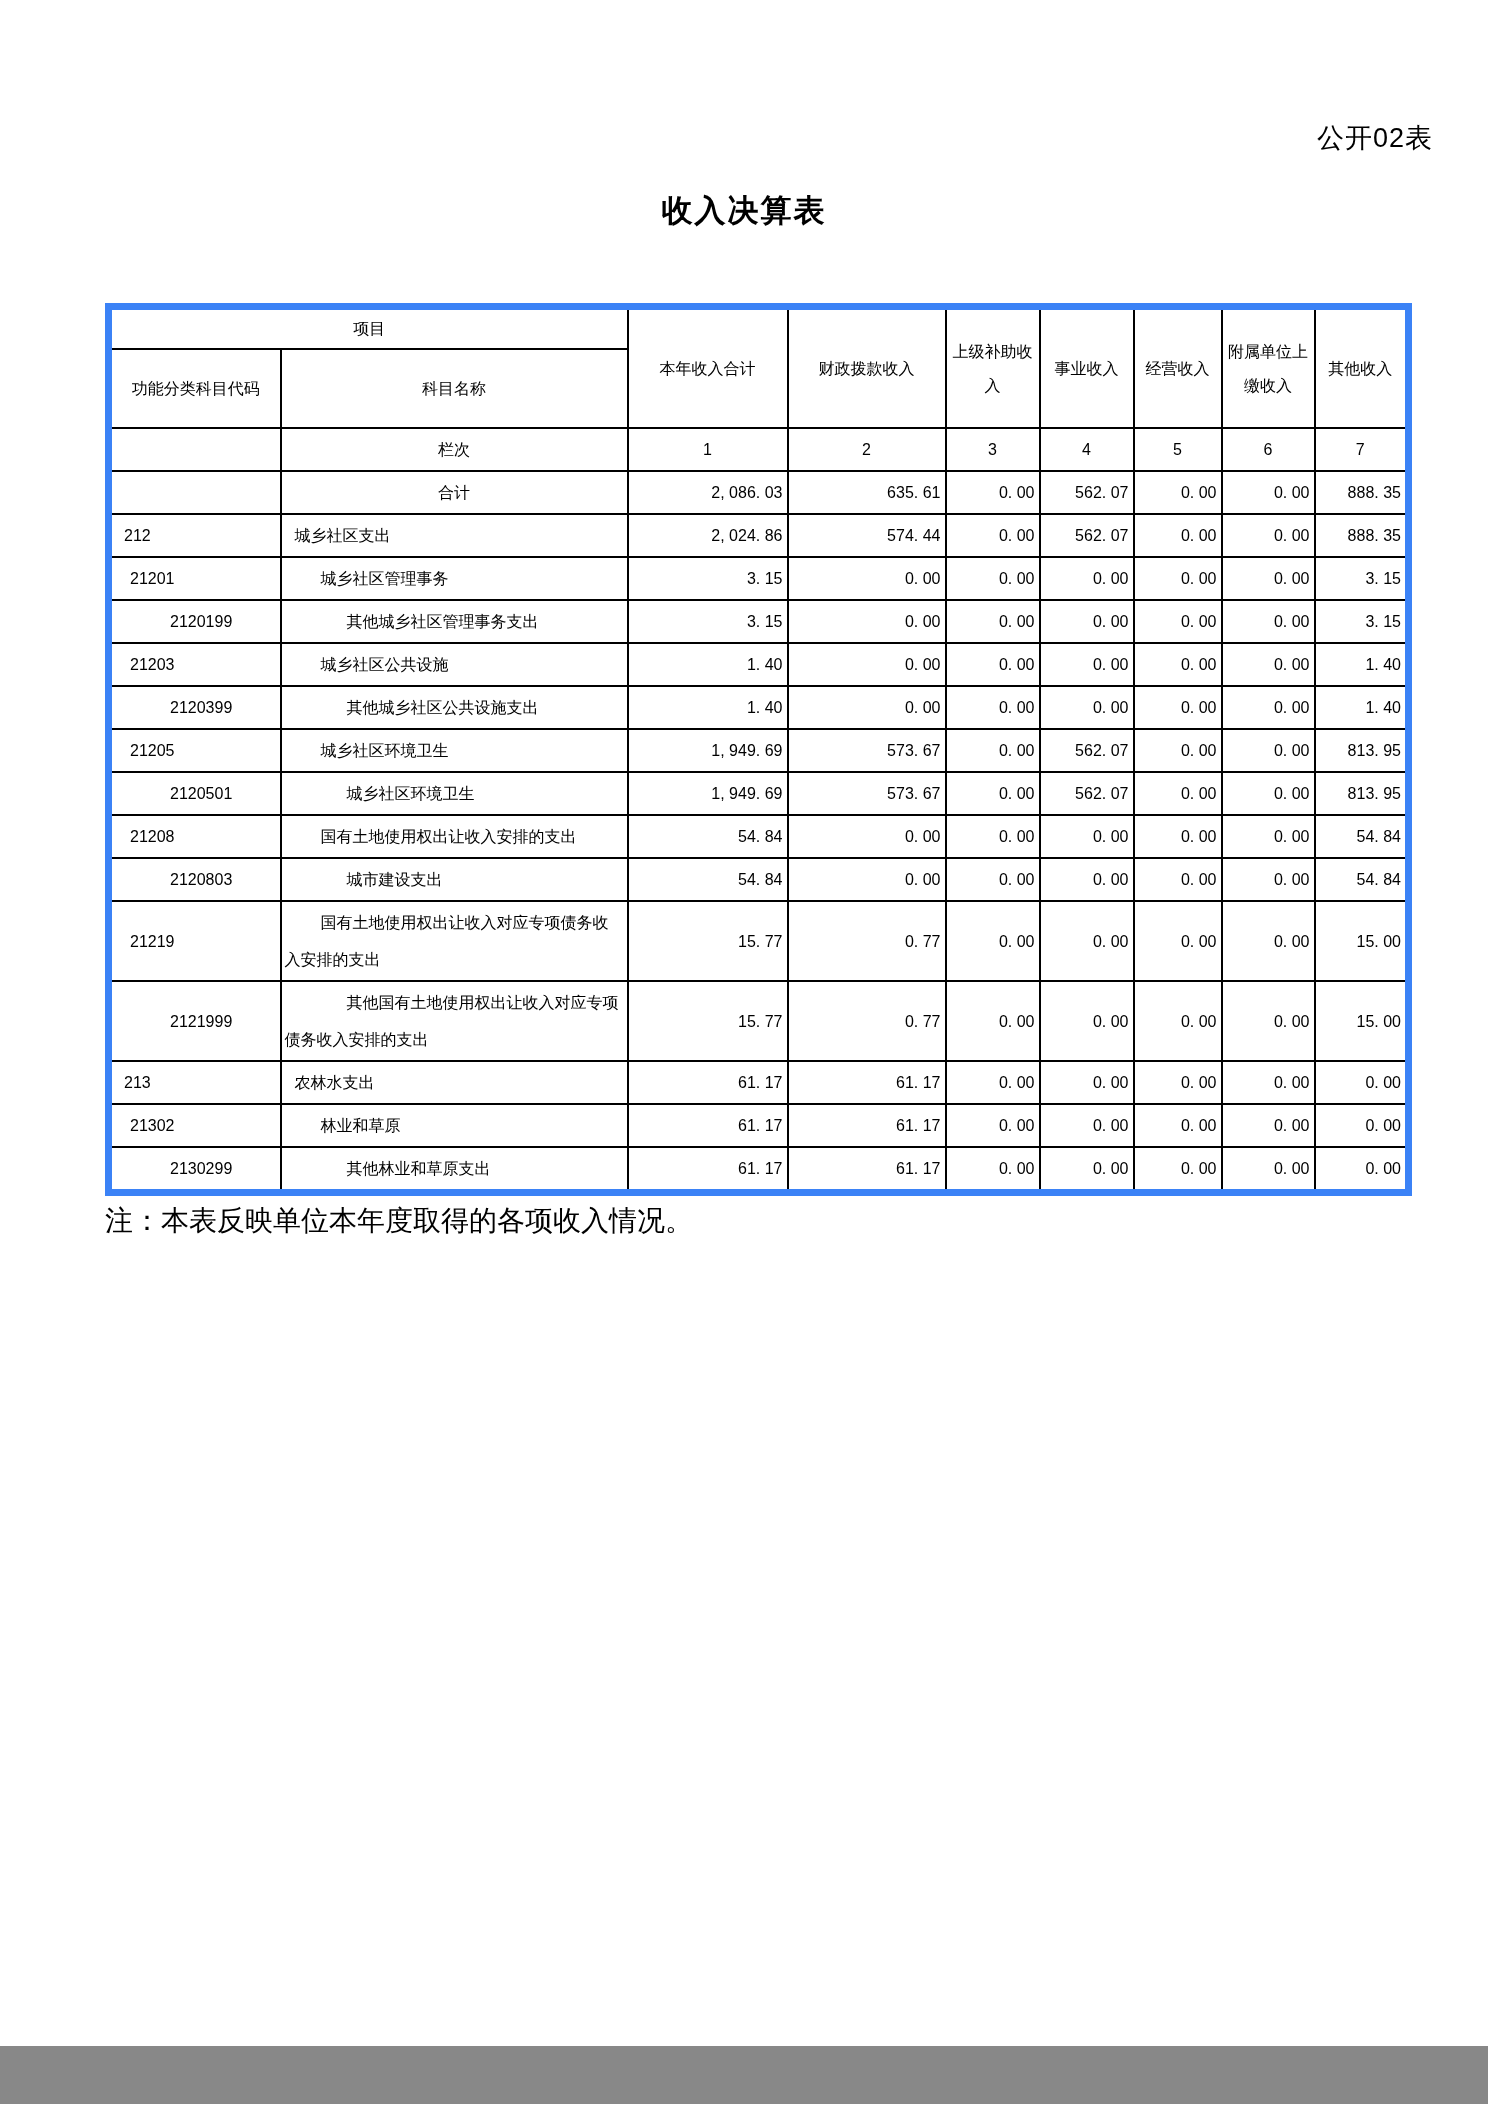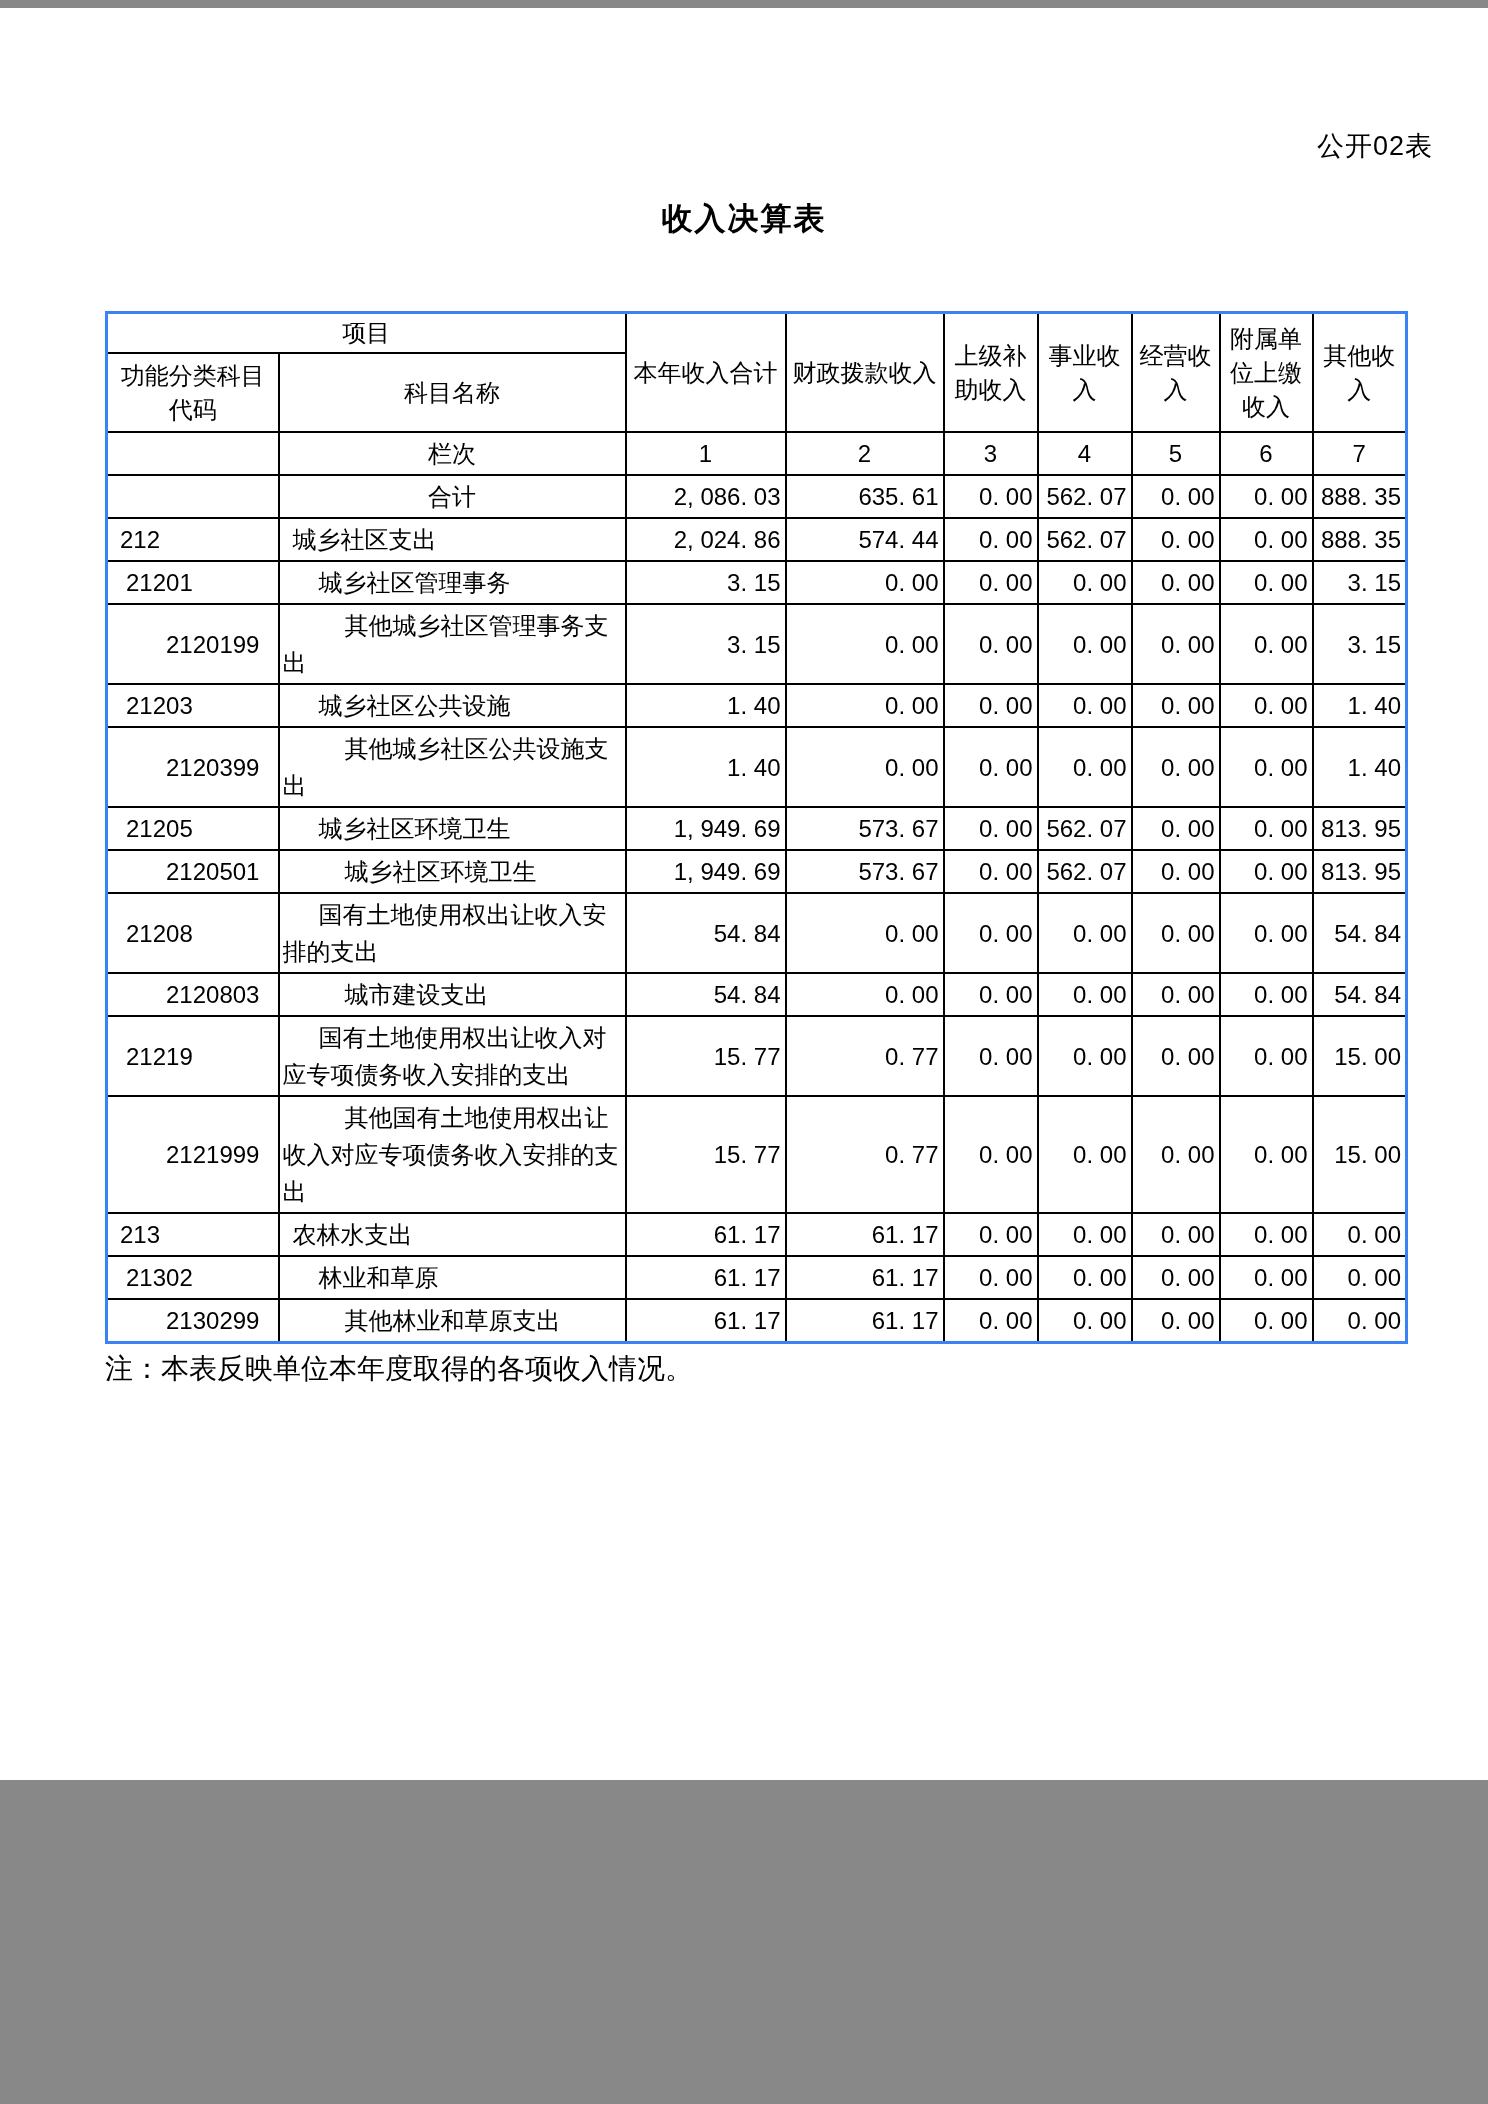--- a/index.html
+++ b/index.html
@@ -1,21 +1,21 @@
 <!DOCTYPE html>
 <html><head>
 <meta charset="utf-8">
 <style>
   * { margin: 0; padding: 0; box-sizing: border-box; }
   html, body { background: #888; }
   .page {
     position: relative;
     width: 1488px;
-    height: 1772px;
-    margin: 8px auto;
+    height: 2046px;
+    margin: 0 auto;
     background: #ffffff;
     color: #000000;
     font-family: "Liberation Sans", "DejaVu Sans", sans-serif;
     overflow: hidden;
   }
   .corner-label {
     position: absolute;
     top: 120px;
     right: 55px;
     font-size: 27px;
@@ -43,22 +43,22 @@
   .table-area {
     position: absolute;
     top: 303px;
     left: 105px;
     width: 1300px;
   }
   table.income-table {
     table-layout: fixed;
     width: 1300px;
     border-collapse: collapse;
-    border: 3px solid #3b82f6;
-    font-size: 24px;
+    border: 7px solid #3b82f6;
+    font-size: 16px;
   }
   .income-table th, .income-table td {
     border: 2px solid #000;
     font-weight: normal;
     vertical-align: middle;
     line-height: 37px;
     padding: 2px 3px;
     overflow: hidden;
   }
   tr.hdr1 { height: 40px; }

